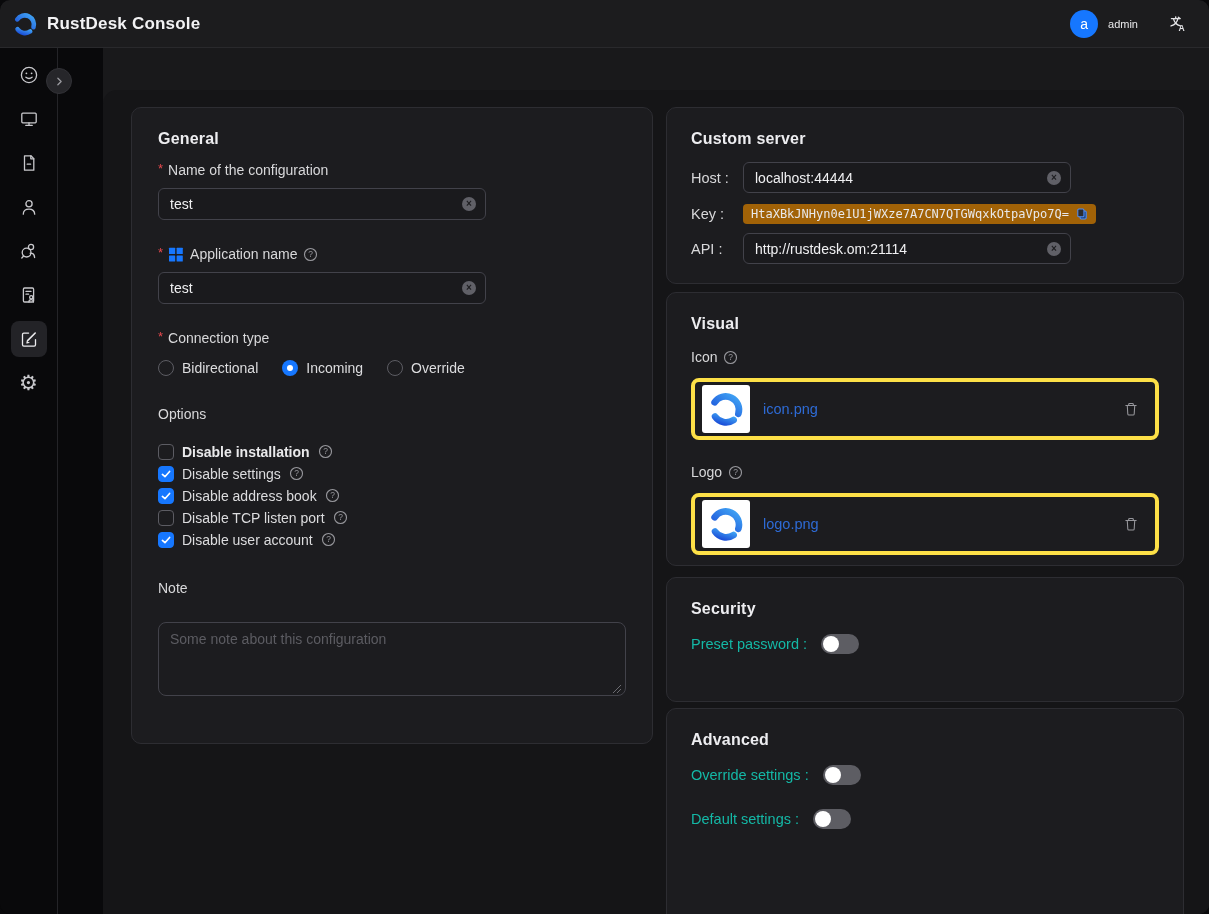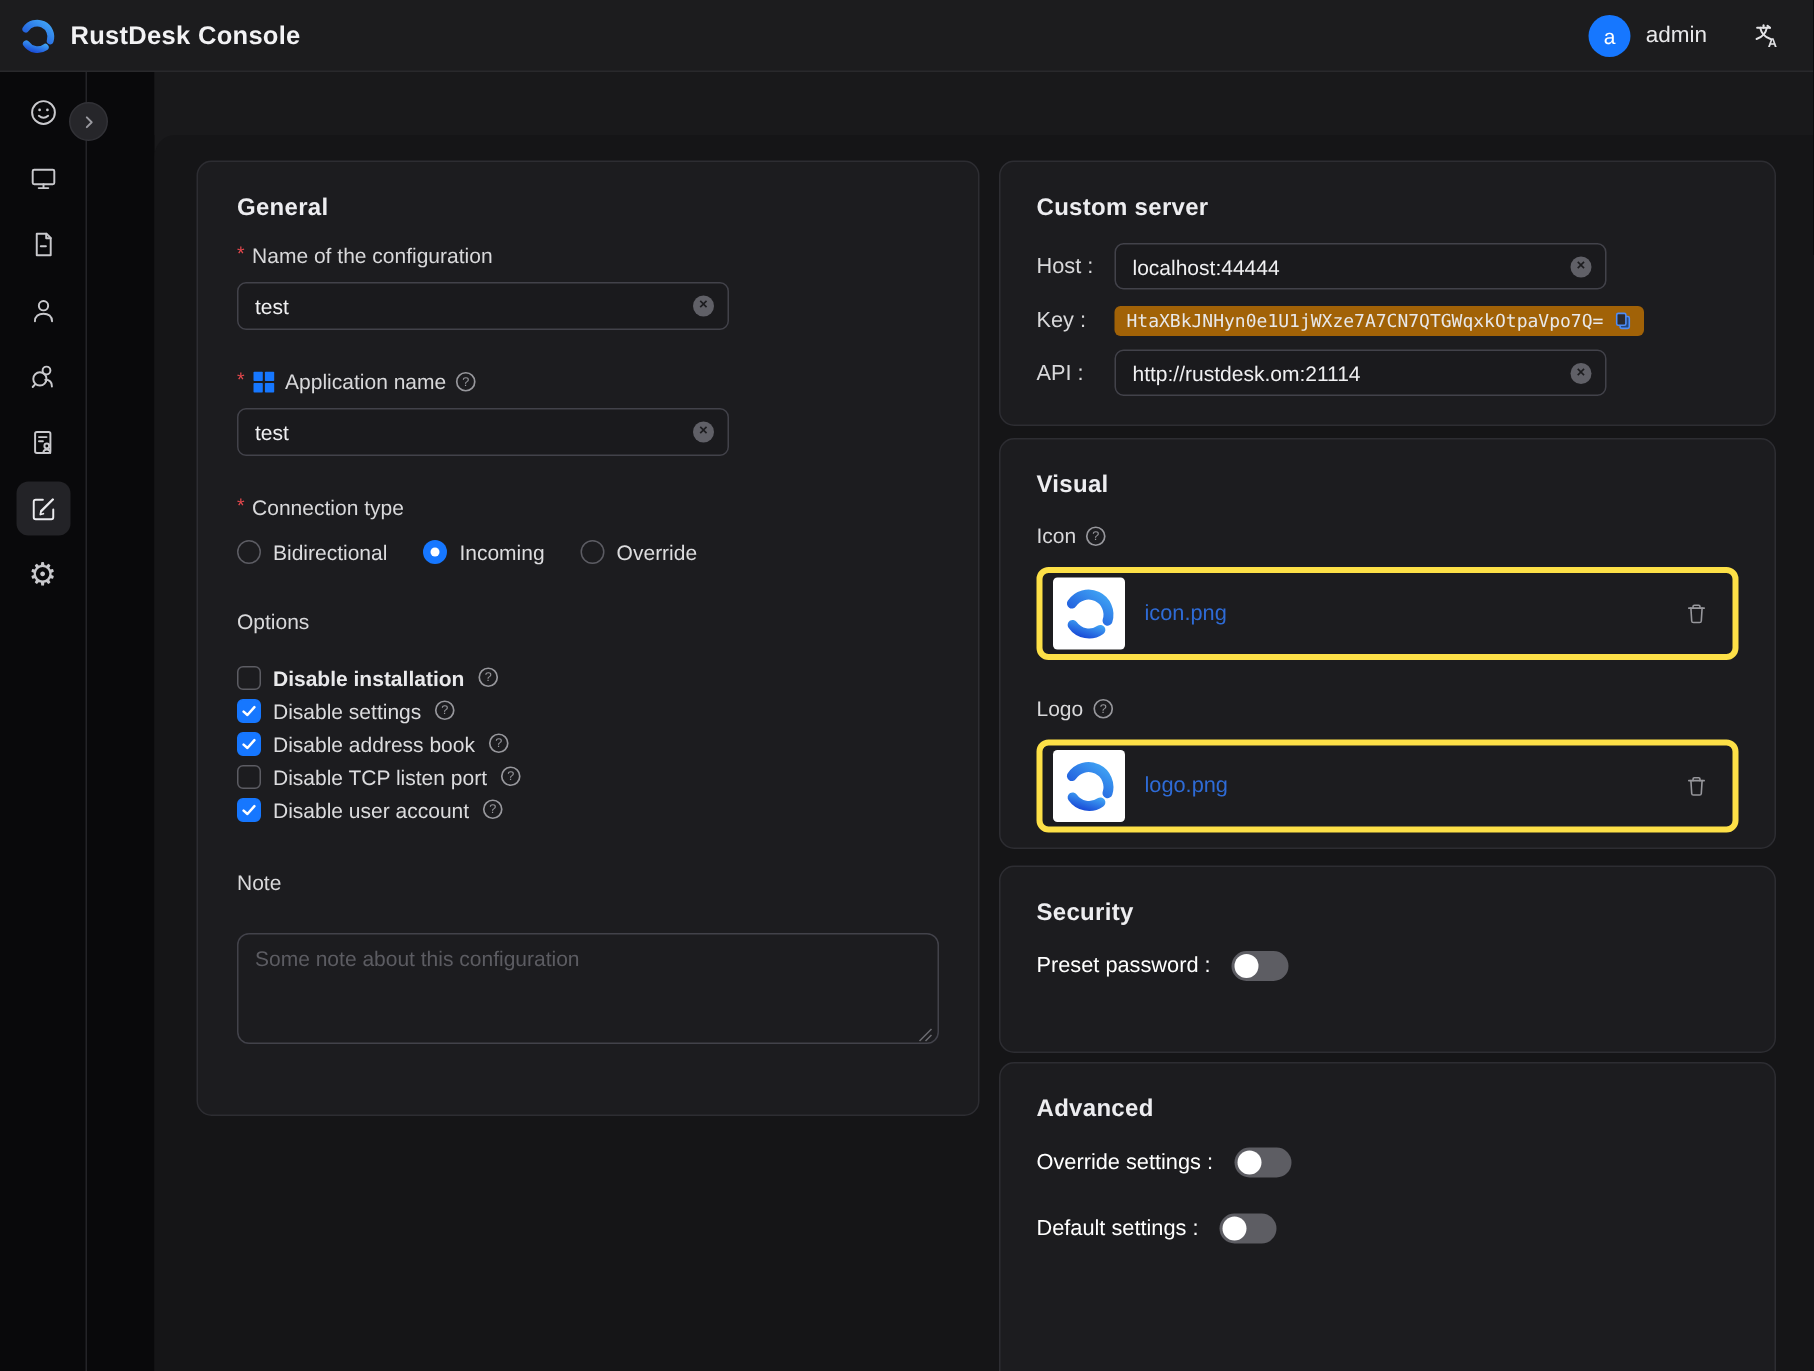--- a/index.html
+++ b/index.html
@@ -1,28 +1,28 @@
 <!DOCTYPE html>
 <html><head>
 <meta charset="utf-8">
 <style>
   * { margin:0; padding:0; box-sizing:border-box; }
   html,body { background:#09090b; }
   body { font-family:"Liberation Sans","DejaVu Sans",sans-serif; color:#d9d9dc; }
-  #app { width:1209px; height:914px; overflow:hidden; position:relative; background:#09090b; }
+  #app { width:1209px; height:914px; overflow:hidden; position:relative; background:#09090b;border-radius:10px; }
 
   
   .topbar { height:48px; background:#1c1c1e; border-bottom:1px solid #29292c;
             display:flex; align-items:center; padding:0 22px 0 12px; }
   .brand { display:flex; align-items:center; gap:9px; }
   .brand-title { font-size:17px; font-weight:700; color:#f2f2f4; letter-spacing:.2px; }
   .topbar-spacer { flex:1; }
   .avatar { width:28px; height:28px; border-radius:50%; background:#1677ff; color:#fff;
             display:flex; align-items:center; justify-content:center; font-size:14px; }
-  .user-name { margin-left:10px; font-size:15px; color:#e8e8ea; }
+  .user-name { margin-left:10px; font-size:11px; color:#e8e8ea; }
   .translate-btn { margin-left:30px; color:#e3e3e6; display:flex; align-items:center; cursor:pointer; }
 
   
   .mainrow { display:flex; height:866px; position:relative; }
   .rail { width:58px; border-right:1px solid #242428; display:flex; flex-direction:column;
           align-items:center; padding-top:9px; gap:8px; background:#09090b; }
   .rail-btn { width:36px; height:36px; border-radius:8px; display:flex; align-items:center;
               justify-content:center; color:#c9c9cd; cursor:pointer; }
   .rail-btn.active { background:#232327; color:#ececef; }
   .rail-btn svg { stroke:currentColor; fill:none; stroke-width:1.3; stroke-linecap:round; stroke-linejoin:round; }
@@ -98,21 +98,21 @@
   .thumb { width:48px; height:48px; background:#ffffff; border-radius:3px; display:flex;
            align-items:center; justify-content:center; flex:none; }
   .file-link { margin-left:13px; font-size:14.5px; color:#2e6bd6; cursor:pointer; }
   .file-spacer { flex:1; }
   .trash-btn { color:#97979c; display:flex; align-items:center; cursor:pointer; }
   .vis-label { margin-top:16px; }
   .vis-label2 { margin-top:24px; }
 
   
   .switch-row { display:flex; align-items:center; gap:14px; margin-top:16px; }
-  .switch-row .sw-label { font-size:14.5px; color:#ffffff; }
+  .switch-row .sw-label { font-size:14.5px; color:#14b8a6; }
   .switch { width:38px; height:20px; border-radius:10px; background:#5d5d63; position:relative;
             cursor:pointer; flex:none; }
   .switch .knob { position:absolute; width:16px; height:16px; border-radius:50%; background:#fff;
                   top:2px; left:2px; }
   .adv-row2 { margin-top:24px; }
 
   .help-ic { flex:none; display:flex; }
 </style>
 </head>
 <body>

